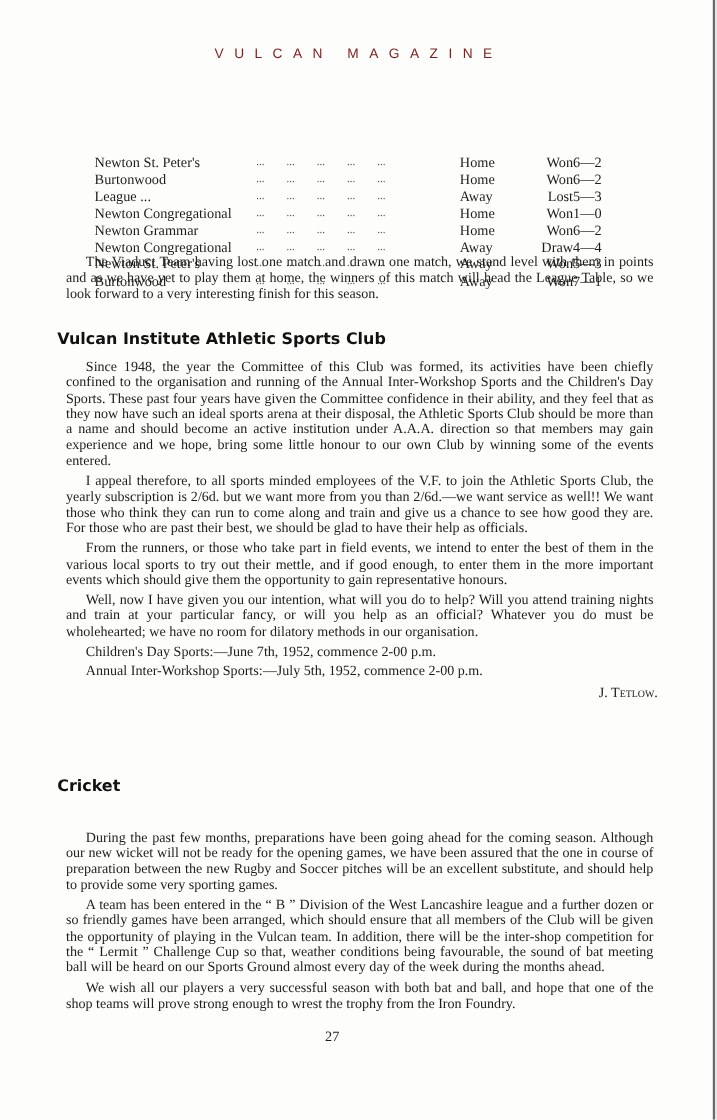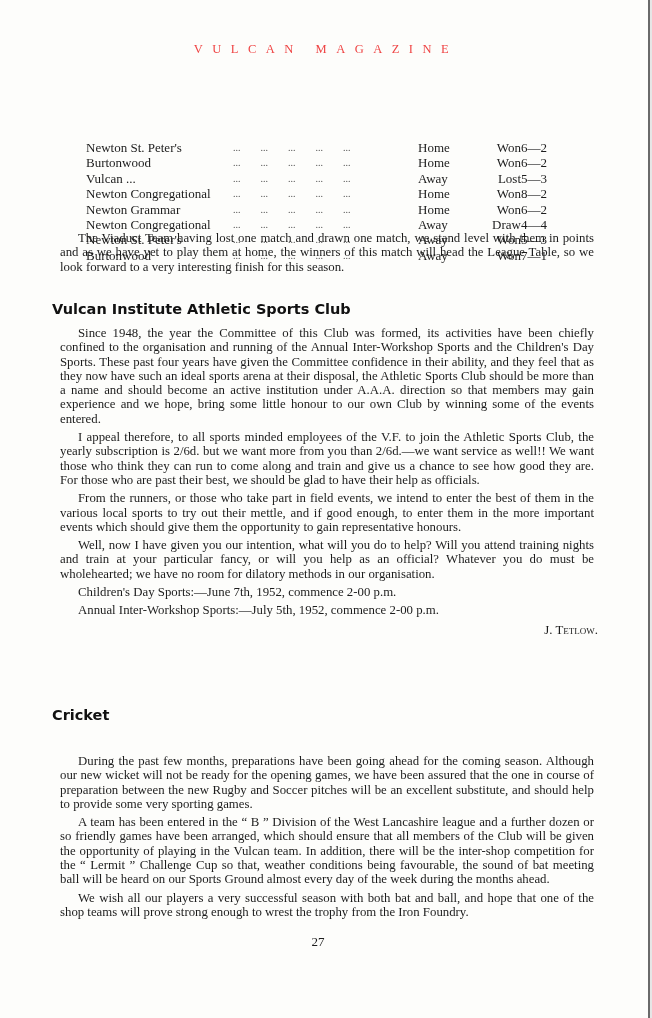--- a/index.html
+++ b/index.html
@@ -4,21 +4,21 @@
 <style>
   html, body { margin: 0; padding: 0; }
   body {
     width: 652px; height: 1018px; background: #fdfdfb; position: relative; overflow: hidden;
     font-family: "Liberation Serif", "DejaVu Serif", serif; color: #1c1c1c;
   }
   .edge { position: absolute; left: 648px; top: 0; width: 2px; height: 1018px; background: #6a6a6a; }
   .edge2 { position: absolute; left: 650px; top: 0; width: 2px; height: 1018px; background: #e6e6e6; }
   .running-head {
     position: absolute; top: 42px; left: 0; width: 652px; text-align: center;
-    font-family: Liberation Serif, serif; font-size: 12.5px; letter-spacing: 9.5px; color: #ef4444;
+    font-family: Liberation Sans, sans-serif; font-size: 12.5px; letter-spacing: 9.5px; color: #7f1d1d;
     font-weight: 300;
   }
   .results {
     position: absolute; top: 96px; left: 86px; width: 520px;
     font-size: 13px; line-height: 15.4px; margin-top: 44px;
   }
   .res-row { display: flex; height: 15.4px; white-space: nowrap; }
   .res-team { width: 147px; overflow: hidden; }
   .res-dots { width: 185px; color: #555; letter-spacing: 0; font-size: 10px; }
   .res-venue { width: 51px; }
@@ -29,21 +29,21 @@
     text-align: justify;
   }
   .body p { margin: 4px; text-indent: 18px; }
   .body p.sp { margin-top: 3px; }
   .sig { text-align: right; font-size: 12.8px; margin-top: 3px; font-variant: small-caps; }
   .sig i { font-variant: normal; }
   .heading {
     position: absolute; left: 52px; font-family: "DejaVu Sans", sans-serif; font-weight: bold;
     font-size: 14.5px; color: #111;
   }
-  .pagenum { position: absolute; top: 934px; left: 0; width: 604px; text-align: center; font-size: 13px; padding-left: 16px; }
+  .pagenum { position: absolute; top: 934px; left: 0; width: 604px; text-align: center; font-size: 13px; padding-left: 0; }
 </style>
 </head>
 <body>
 
 <div class="edge"></div>
 <div class="edge2"></div>
 
 <div class="running-head">VULCAN MAGAZINE</div>
 
 <div class="results" id="results">
@@ -55,32 +55,32 @@
       <span class="res-score">6—2</span>
     </div>
     <div class="res-row">
       <span class="res-team">Burtonwood</span>
       <span class="res-dots" style="white-space: pre;">...        ...        ...        ...        ...</span>
       <span class="res-venue">Home</span>
       <span class="res-result">Won</span>
       <span class="res-score">6—2</span>
     </div>
     <div class="res-row">
-      <span class="res-team">Vulcan ...</span>
+      <span class="res-team">League ...</span>
       <span class="res-dots" style="white-space: pre;">...        ...        ...        ...        ...</span>
       <span class="res-venue">Away</span>
       <span class="res-result">Lost</span>
       <span class="res-score">5—3</span>
     </div>
     <div class="res-row">
       <span class="res-team">Newton Congregational</span>
       <span class="res-dots" style="white-space: pre;">...        ...        ...        ...        ...</span>
       <span class="res-venue">Home</span>
       <span class="res-result">Won</span>
-      <span class="res-score">8—2</span>
+      <span class="res-score">1—0</span>
     </div>
     <div class="res-row">
       <span class="res-team">Newton Grammar</span>
       <span class="res-dots" style="white-space: pre;">...        ...        ...        ...        ...</span>
       <span class="res-venue">Home</span>
       <span class="res-result">Won</span>
       <span class="res-score">6—2</span>
     </div>
     <div class="res-row">
       <span class="res-team">Newton Congregational</span>

